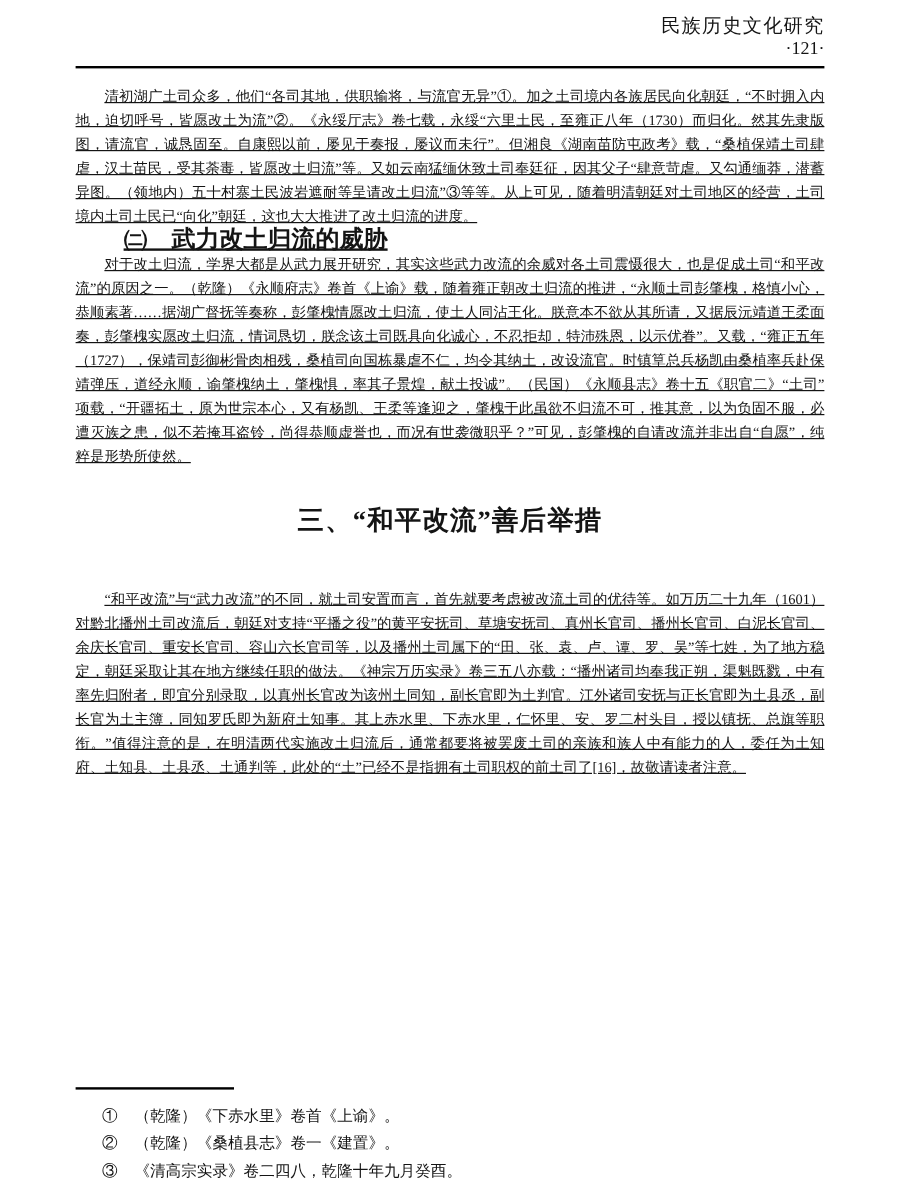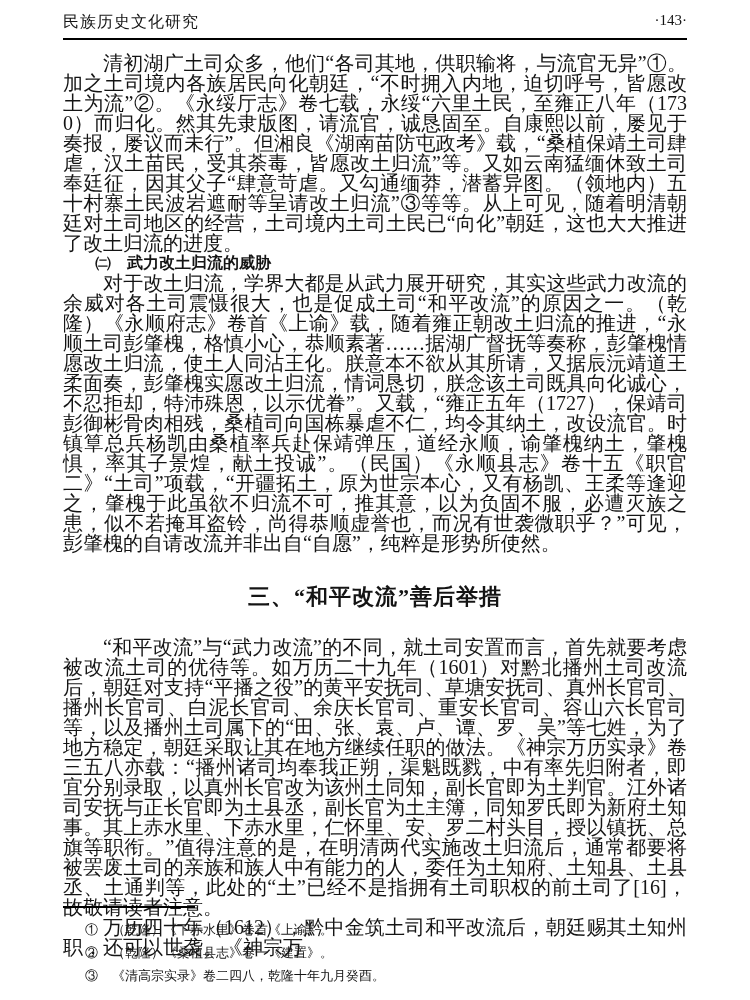--- a/index.html
+++ b/index.html
@@ -11,49 +11,52 @@
     background: #ffffff;
     color: #141414;
     font-family: "Liberation Serif", "DejaVu Serif", serif;
     box-sizing: border-box;
     padding: 12px 63px 0 63px;
     overflow: hidden;
   }
   .running-head {
     display: flex;
     justify-content: space-between;
-    align-items: flex-start;
+    align-items: flex-end;
     font-size: 16px;
     letter-spacing: 1px;
+    flex-direction: column;
   }
   .running-head .page-no { letter-spacing: 0; font-size: 15px; }
   .header-rule {
     border: none;
     border-top: 2px solid #000;
     margin: 5px 0 0 0;
   }
   main { display: block; margin-top: 13px; }
   .body-para {
     margin: 0;
-    font-size: 20px;
+    font-size: 12px;
     line-height: 20px;
     text-align: justify;
     text-justify: inter-character;
     word-break: break-all;
     text-indent: 2em;
+    text-decoration: underline;
   }
   .subhead {
     margin: 0;
-    font-size: 16px;
+    font-size: 20px;
     line-height: 20px;
     font-weight: bold;
     text-indent: 2em;
+    text-decoration: underline;
   }
   .section-heading {
-    margin: 30px 0 26px 0;
+    margin: 30px 0 41px 0;
     font-size: 22px;
     line-height: 28px;
     font-weight: bold;
     text-align: center;
     letter-spacing: 1px;
   }
   .footnote-block {
     position: absolute;
     left: 63px;
     right: 63px;
@@ -74,31 +77,30 @@
   .fn-marker { flex: 0 0 auto; margin-right: 14px; }
   .fn-text { flex: 1 1 auto; }
 </style>
 </head>
 <body>
 
 <div class="page">
 
   <header class="running-head">
     <span class="journal">民族历史文化研究</span>
-    <span class="page-no">·143·</span>
+    <span class="page-no">·121·</span>
   </header>
   <hr class="header-rule">
 
   <main>
     <p class="body-para">清初湖广土司众多，他们“各司其地，供职输将，与流官无异”①。加之土司境内各族居民向化朝廷，“不时拥入内地，迫切呼号，皆愿改土为流”②。《永绥厅志》卷七载，永绥“六里土民，至雍正八年（1730）而归化。然其先隶版图，请流官，诚恳固至。自康熙以前，屡见于奏报，屡议而未行”。但湘良《湖南苗防屯政考》载，“桑植保靖土司肆虐，汉土苗民，受其荼毒，皆愿改土归流”等。又如云南猛缅休致土司奉廷征，因其父子“肆意苛虐。又勾通缅莽，潜蓄异图。（领地内）五十村寨土民波岩遮耐等呈请改土归流”③等等。从上可见，随着明清朝廷对土司地区的经营，土司境内土司土民已“向化”朝廷，这也大大推进了改土归流的进度。</p>
     <p class="subhead">㈡　武力改土归流的威胁</p>
     <p class="body-para">对于改土归流，学界大都是从武力展开研究，其实这些武力改流的余威对各土司震慑很大，也是促成土司“和平改流”的原因之一。（乾隆）《永顺府志》卷首《上谕》载，随着雍正朝改土归流的推进，“永顺土司彭肇槐，格慎小心，恭顺素著……据湖广督抚等奏称，彭肇槐情愿改土归流，使土人同沾王化。朕意本不欲从其所请，又据辰沅靖道王柔面奏，彭肇槐实愿改土归流，情词恳切，朕念该土司既具向化诚心，不忍拒却，特沛殊恩，以示优眷”。又载，“雍正五年（1727），保靖司彭御彬骨肉相残，桑植司向国栋暴虐不仁，均令其纳土，改设流官。时镇筸总兵杨凯由桑植率兵赴保靖弹压，道经永顺，谕肇槐纳土，肇槐惧，率其子景煌，献土投诚”。（民国）《永顺县志》卷十五《职官二》“土司”项载，“开疆拓土，原为世宗本心，又有杨凯、王柔等逢迎之，肇槐于此虽欲不归流不可，推其意，以为负固不服，必遭灭族之患，似不若掩耳盗铃，尚得恭顺虚誉也，而况有世袭微职乎？”可见，彭肇槐的自请改流并非出自“自愿”，纯粹是形势所使然。</p>
     <h2 class="section-heading">三、“和平改流”善后举措</h2>
     <p class="body-para">“和平改流”与“武力改流”的不同，就土司安置而言，首先就要考虑被改流土司的优待等。如万历二十九年（1601）对黔北播州土司改流后，朝廷对支持“平播之役”的黄平安抚司、草塘安抚司、真州长官司、播州长官司、白泥长官司、余庆长官司、重安长官司、容山六长官司等，以及播州土司属下的“田、张、袁、卢、谭、罗、吴”等七姓，为了地方稳定，朝廷采取让其在地方继续任职的做法。《神宗万历实录》卷三五八亦载：“播州诸司均奉我正朔，渠魁既戮，中有率先归附者，即宜分别录取，以真州长官改为该州土同知，副长官即为土判官。江外诸司安抚与正长官即为土县丞，副长官为土主簿，同知罗氏即为新府土知事。其上赤水里、下赤水里，仁怀里、安、罗二村头目，授以镇抚、总旗等职衔。”值得注意的是，在明清两代实施改土归流后，通常都要将被罢废土司的亲族和族人中有能力的人，委任为土知府、土知县、土县丞、土通判等，此处的“土”已经不是指拥有土司职权的前土司了[16]，故敬请读者注意。</p>
-    <p class="body-para">万历四十年（1612），黔中金筑土司和平改流后，朝廷赐其土知州职，还可以世袭。《神宗万</p>
   </main>
 
   <footer class="footnote-block">
     <hr class="footnote-rule">
     <div class="footnote">
       <span class="fn-marker">①</span>
       <span class="fn-text">（乾隆）《下赤水里》卷首《上谕》。</span>
     </div>
     <div class="footnote">
       <span class="fn-marker">②</span>

